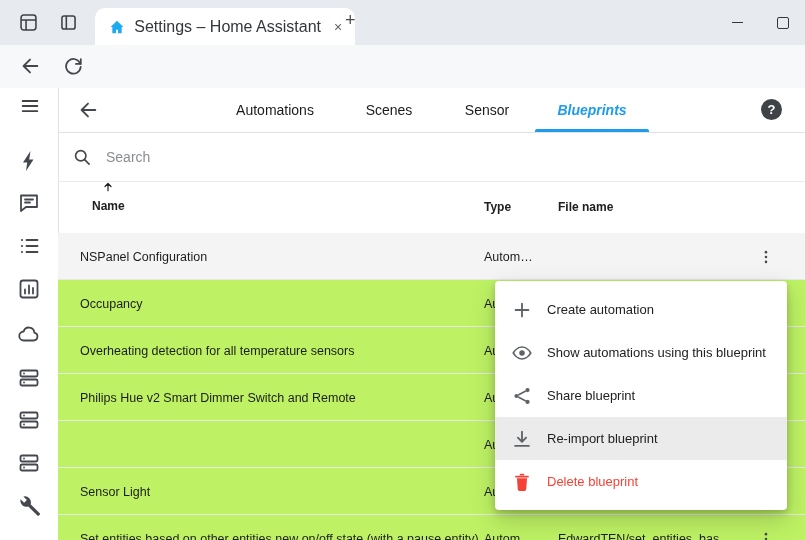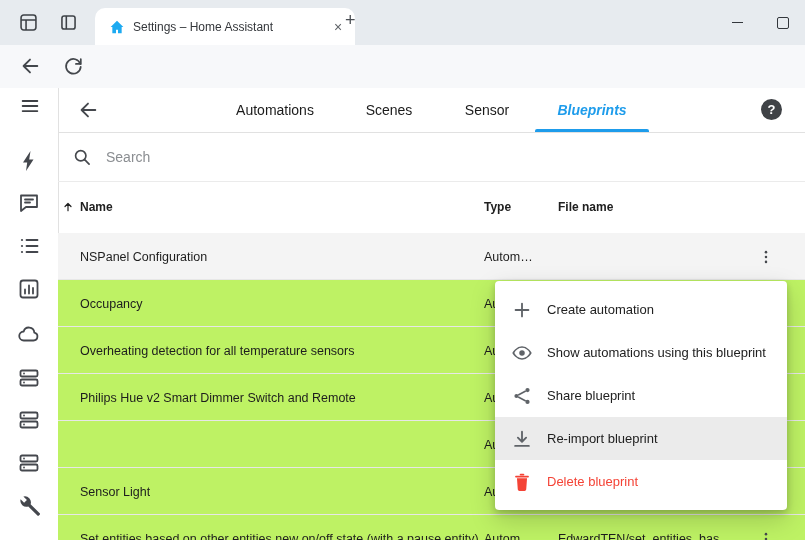--- a/index.html
+++ b/index.html
@@ -7,21 +7,21 @@
        -webkit-font-smoothing:antialiased;}
   :root{--accent:#1e9ceb;--danger:#f44336;}
   .window{position:relative;width:805px;height:540px;overflow:hidden;background:#fff;}
 
   
   .titlebar{position:absolute;top:0;left:0;right:0;height:45px;background:#e7ebef;}
   .tb-btn{position:absolute;top:12px;width:21px;height:21px;color:#3e4247;}
   .browser-tab{position:absolute;left:95px;top:8px;width:238px;height:37px;background:#fff;
                border-radius:10px 10px 0 0;display:flex;align-items:center;gap:8px;padding:0 8px 0 14px;}
   .favicon{width:16px;height:16px;flex:0 0 auto;}
-  .tab-title{flex:1;font-size:12px;color:#34373b;white-space:nowrap;overflow:hidden;}
+  .tab-title{flex:1;font-size:16px;color:#34373b;white-space:nowrap;overflow:hidden;text-align:right;}
   .tab-close{width:18px;height:18px;display:flex;align-items:center;justify-content:center;
              font-size:14px;color:#5f6368;border-radius:4px;}
   .new-tab{position:absolute;left:345px;top:11px;font-size:18px;color:#4a4e53;line-height:1;}
   .win-btn{position:absolute;top:0;width:45px;height:45px;display:flex;align-items:center;justify-content:center;}
   .min-glyph{width:11px;height:1.5px;background:#33373c;}
   .max-glyph{width:10px;height:10px;border:1.5px solid #33373c;border-radius:2px;}
 
   
   .toolbar{position:absolute;top:45px;left:0;right:0;height:43px;background:#f7f8fa;border-bottom:1px solid #dfe2e6;}
   .nav-btn{position:absolute;top:10px;width:22px;height:22px;color:#43474c;}
@@ -295,21 +295,21 @@
       <span class="search-ic">
         <svg viewBox="0 0 24 24" fill="none" stroke="currentColor" stroke-width="2" stroke-linecap="round">
             <circle cx="10.5" cy="10.5" r="6.2"></circle>
             <line x1="15.2" y1="15.2" x2="20.5" y2="20.5"></line>
           </svg>
       </span>
       <input class="search-input" type="text" placeholder="Search" style="">
     </div>
 
     <div class="thead">
-      <div class="th" style="left:4px;">
+      <div class="th" style="left:34px;flex-direction:column;">
         <span class="sort-ic">
             <svg viewBox="0 0 24 24" fill="none" stroke="currentColor" stroke-width="2.4" stroke-linecap="round" stroke-linejoin="round">
               <path d="M12 19.5V5M6 11l6-6 6 6"></path>
             </svg>
           </span>
         <span>Name</span>
       </div>
       <div class="th" style="left:426px;">
         <span>Type</span>
       </div>

